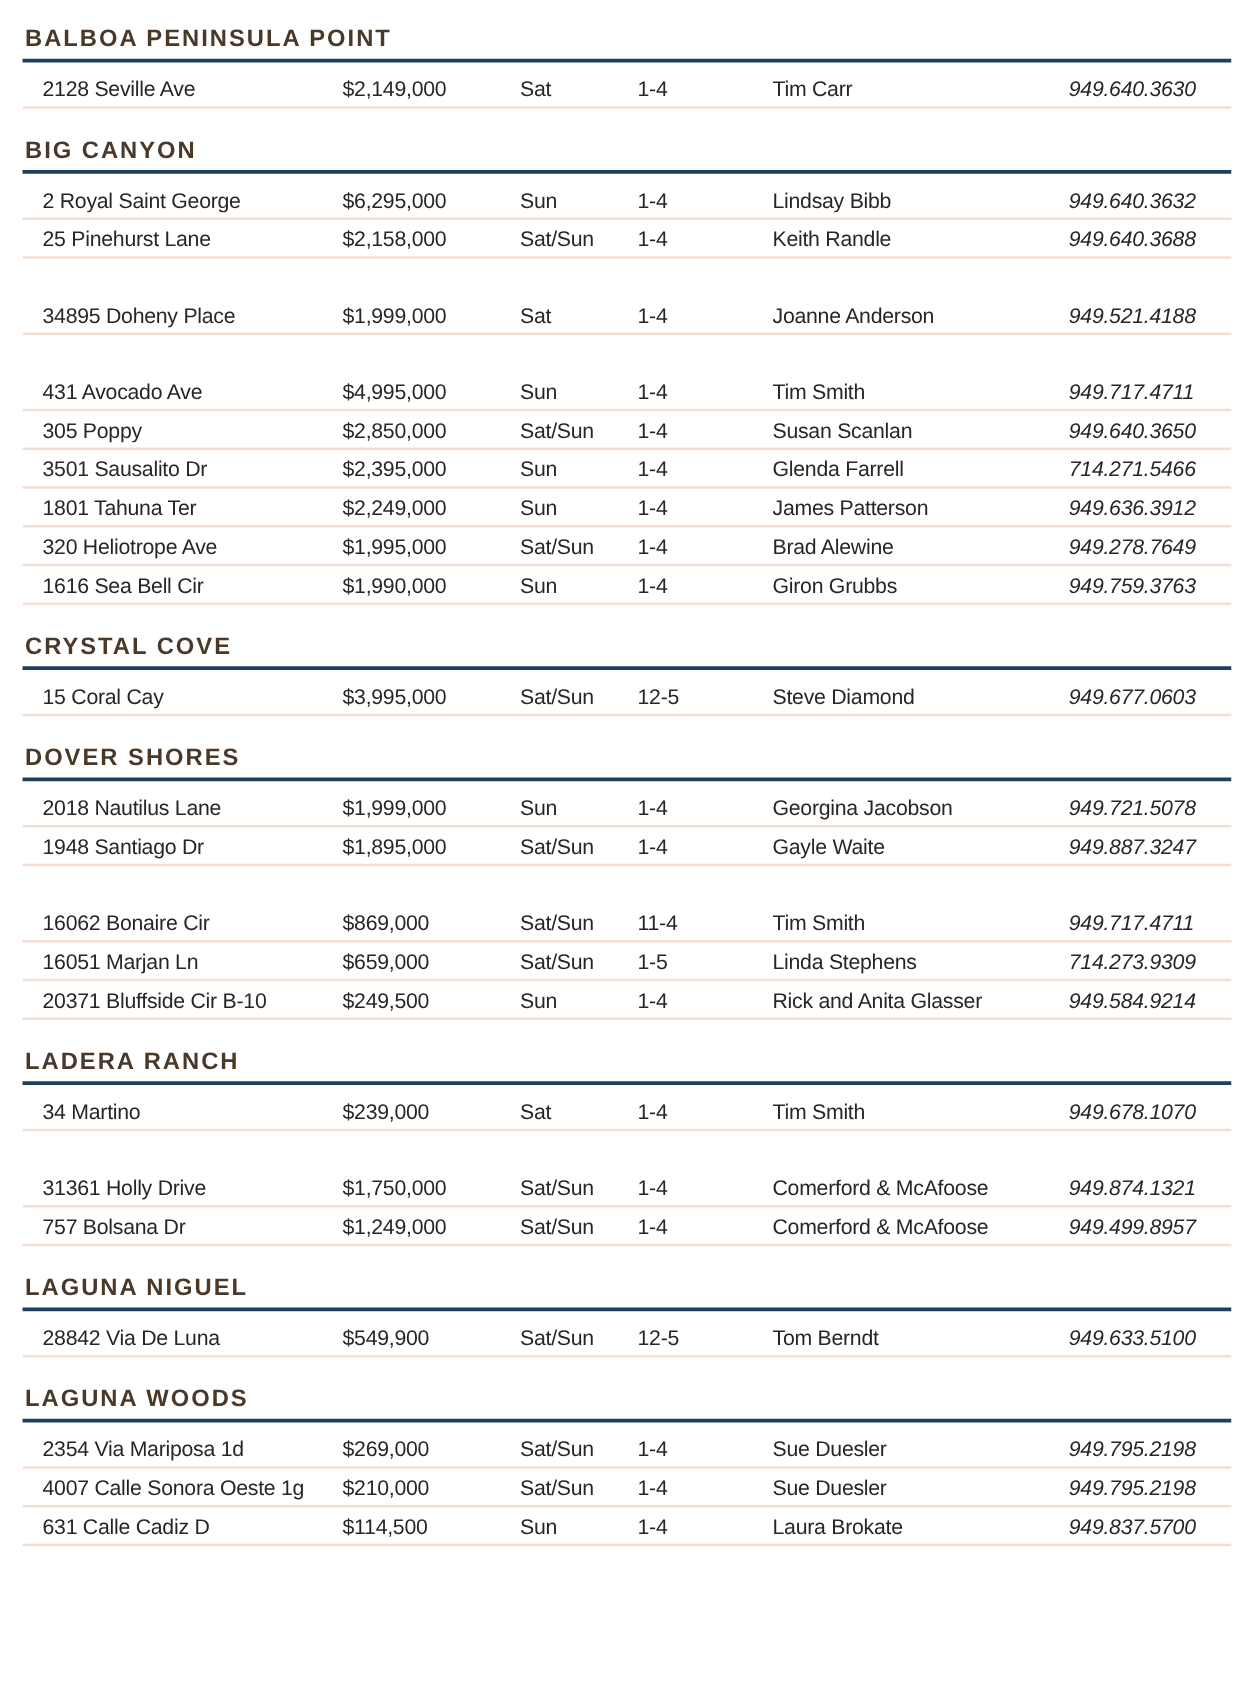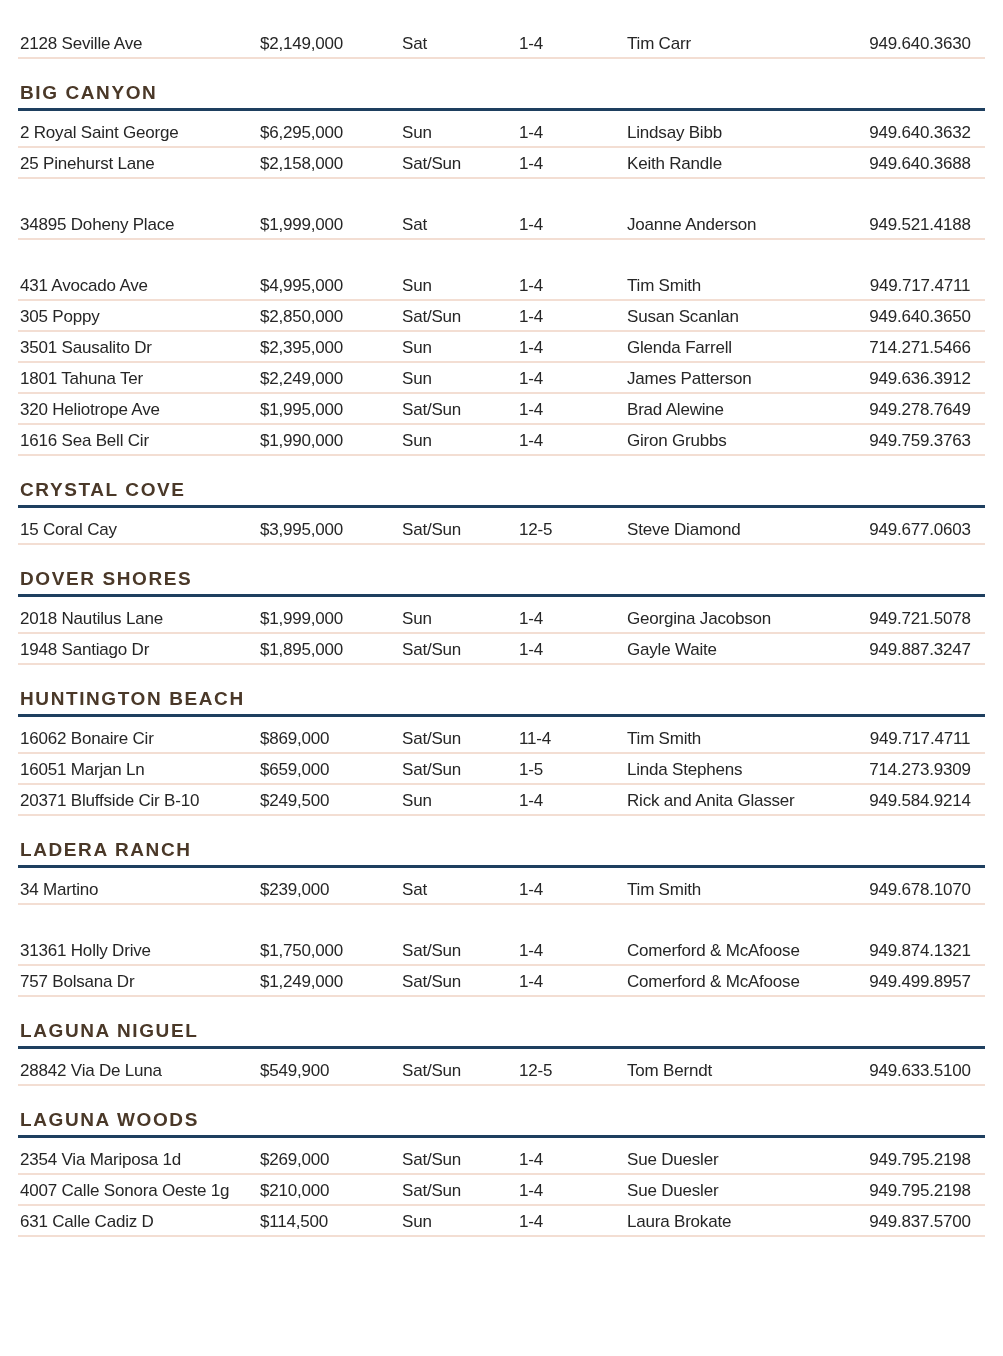--- a/index.html
+++ b/index.html
@@ -38,32 +38,33 @@
   .row{
     display:flex;
     align-items:baseline;
     padding:6px 0 4px 0;
     border-bottom:2px solid var(--row-divider);
     font-size:17px;
     line-height:19px;
     letter-spacing:-0.2px;
     white-space:nowrap;
   }
-  .c-addr{width:242px;padding-left:2px;overflow:hidden;}
+  .c-addr{width:242px;padding-left:2px;overflow:hidden;margin-left:14px;}
   .c-price{width:118px;text-align:left;}
   .c-day{width:94px;margin-left:24px;}
-  .c-time{width:108px;margin-left:23px;}
+  .c-time{width:108px;}
   .c-agent{flex:1;overflow:hidden;}
-  .c-phone{width:130px;text-align:center;}
+  .c-phone{width:130px;text-align:left;font-style:italic;}
 </style>
 </head>
 <body>
 
 <main>
     <section class="section">
+      <h2 class="section-header">BALBOA PENINSULA POINT</h2>
       <div class="rows">
         <div class="row">
           <span class="c-addr">2128 Seville Ave</span>
           <span class="c-price">$2,149,000</span>
           <span class="c-day">Sat</span>
           <span class="c-time">1-4</span>
           <span class="c-agent">Tim Carr</span>
           <span class="c-phone">949.640.3630</span>
         </div>
       </div>
@@ -181,21 +182,20 @@
           <span class="c-addr">1948 Santiago Dr</span>
           <span class="c-price">$1,895,000</span>
           <span class="c-day">Sat/Sun</span>
           <span class="c-time">1-4</span>
           <span class="c-agent">Gayle Waite</span>
           <span class="c-phone">949.887.3247</span>
         </div>
       </div>
     </section>
     <section class="section">
-      <h2 class="section-header">HUNTINGTON BEACH</h2>
       <div class="rows">
         <div class="row">
           <span class="c-addr">16062 Bonaire Cir</span>
           <span class="c-price">$869,000</span>
           <span class="c-day">Sat/Sun</span>
           <span class="c-time">11-4</span>
           <span class="c-agent">Tim Smith</span>
           <span class="c-phone">949.717.4711</span>
         </div>
         <div class="row">

